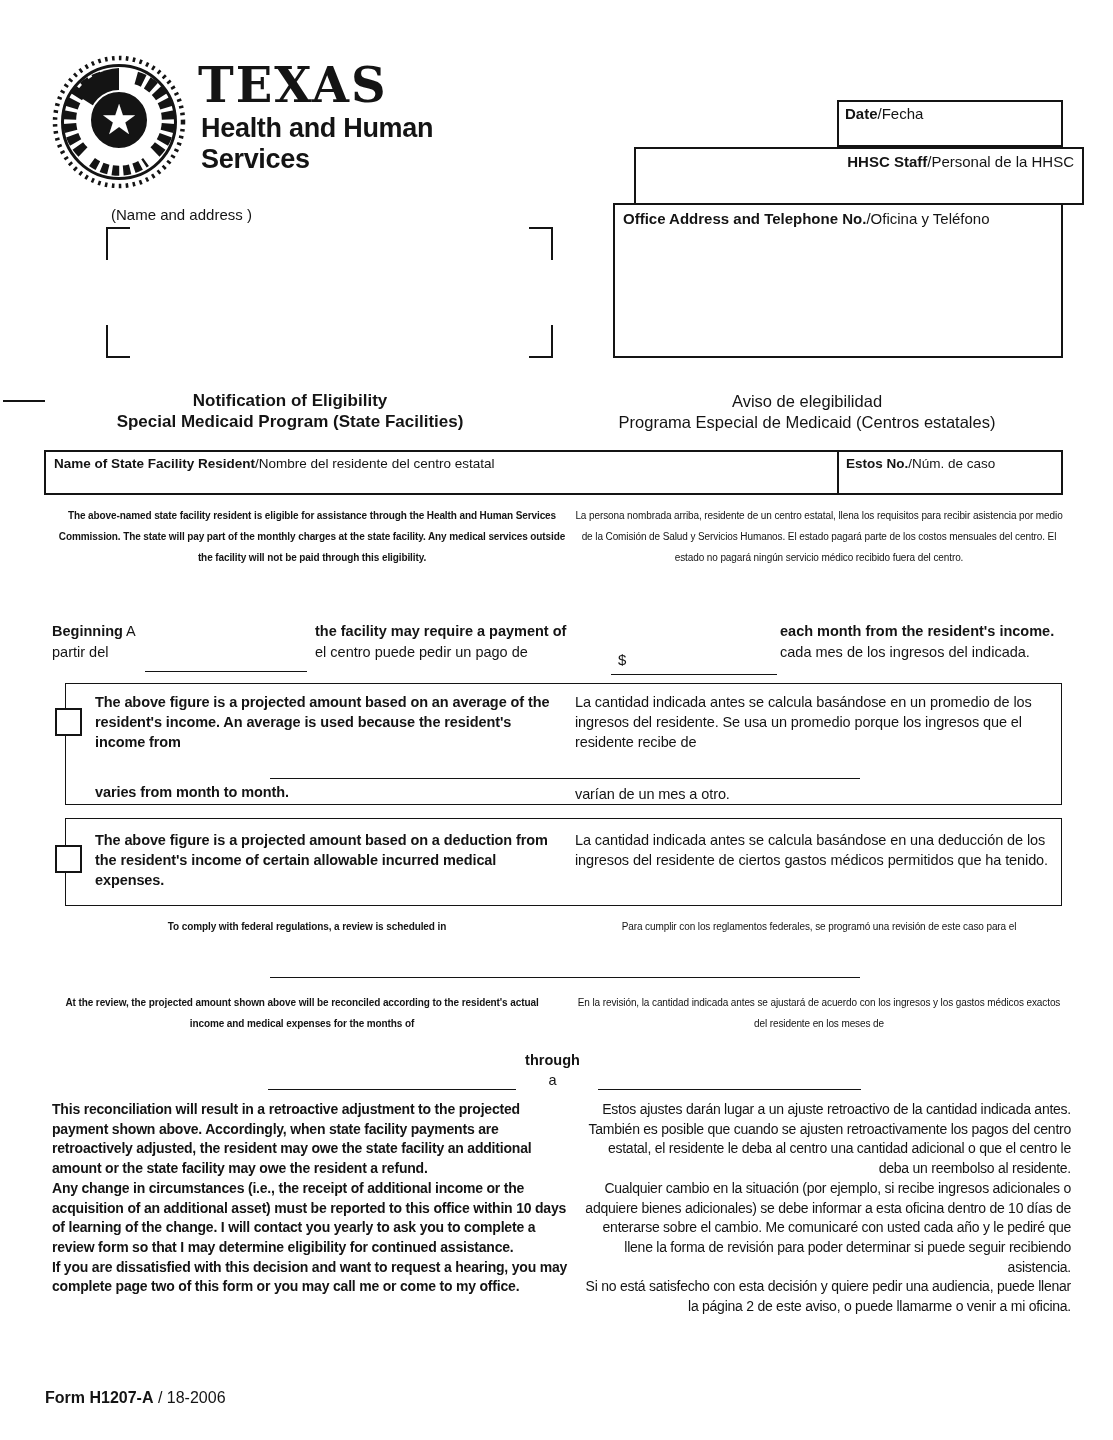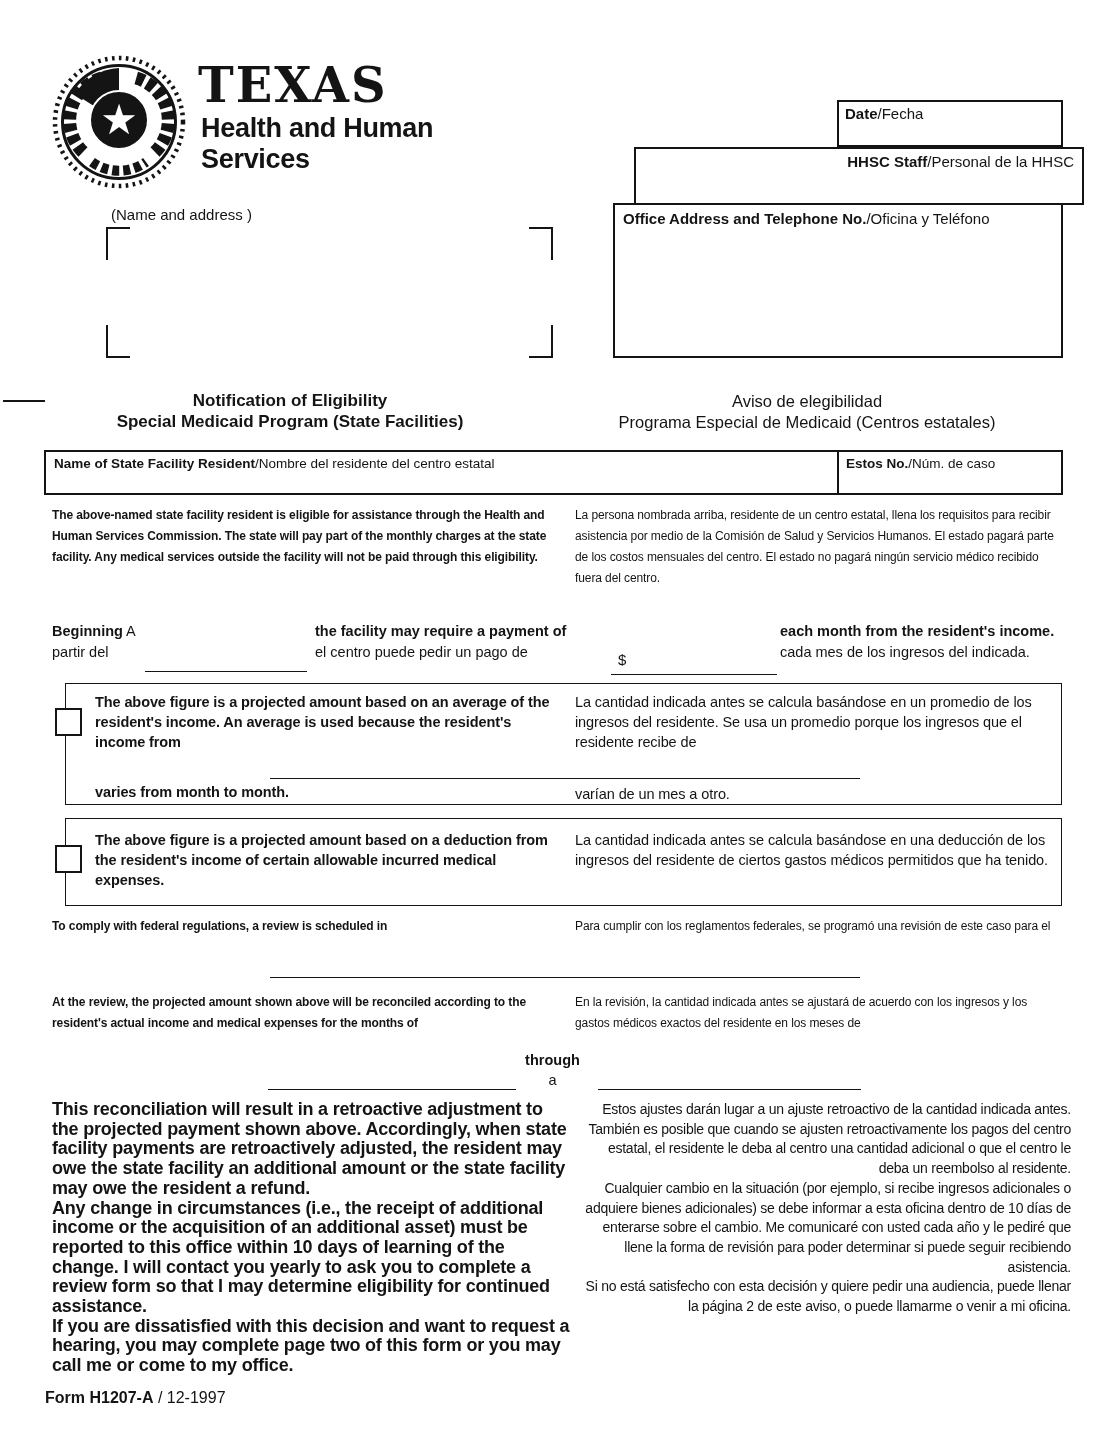--- a/index.html
+++ b/index.html
@@ -14,23 +14,23 @@
   .pre { white-space:pre-line; }
   .box { position:absolute; border:2px solid #141414; background:#fff; }
   .box-thin { position:absolute; border:1.6px solid #141414; background:#fff; }
   .uline { position:absolute; border-top:1.6px solid #141414; height:0; }
   .bk { position:absolute; width:24px; height:33px; }
   .bk-tl { border-left:2px solid #141414; border-top:2px solid #141414; }
   .bk-tr { border-right:2px solid #141414; border-top:2px solid #141414; }
   .bk-bl { border-left:2px solid #141414; border-bottom:2px solid #141414; }
   .bk-br { border-right:2px solid #141414; border-bottom:2px solid #141414; }
   .checkbox { position:absolute; width:27px; height:28px; border:2px solid #141414; background:#fff; z-index:3; }
-  .body-txt { font-size:12px; line-height:21px; letter-spacing:-0.1px; }
+  .body-txt { font-size:10px; line-height:21px; letter-spacing:-0.1px;text-align:center; }
   .box-txt { font-size:14.5px; line-height:20px; letter-spacing:-0.1px; }
-  .close-txt-en { font-size:18px; line-height:19.7px; letter-spacing:-0.2px; }
+  .close-txt-en { font-size:14px; line-height:19.7px; letter-spacing:-0.2px; }
   .close-txt-es { font-size:14px; line-height:19.7px; letter-spacing:-0.25px; }
   .brand-texas { font-family:"DejaVu Serif", serif; font-size:48px; font-weight:600; letter-spacing:2px; }
   .brand-sub { font-size:27px; font-weight:bold; line-height:31px; letter-spacing:-0.3px; }
   .hdr-lbl { font-size:15px; line-height:18px; }
   .cell-lbl { font-size:13.5px; line-height:16px; }
   .title-en { font-size:17px; line-height:21px; font-weight:bold; }
   .title-es { font-size:16.5px; line-height:21px; }
   .vdiv { position:absolute; border-left:2px solid #141414; top:0; bottom:0; }
 </style>
 </head>
@@ -141,16 +141,16 @@
   <div class="uline" style="left:598px; top:1089px; width:263px;"></div>
 
   <div class="abs close-txt-en b pre" style="left:52px; top:1100px; width:520px;">This reconciliation will result in a retroactive adjustment to the projected payment shown above. Accordingly, when state facility payments are retroactively adjusted, the resident may owe the state facility an additional amount or the state facility may owe the resident a refund.
 Any change in circumstances (i.e., the receipt of additional income or the acquisition of an additional asset) must be reported to this office within 10 days of learning of the change. I will contact you yearly to ask you to complete a review form so that I may determine eligibility for continued assistance.
 If you are dissatisfied with this decision and want to request a hearing, you may complete page two of this form or you may call me or come to my office.</div>
   <div class="abs close-txt-es pre" style="left:575px; top:1100px; width:496px;text-align:right;">Estos ajustes darán lugar a un ajuste retroactivo de la cantidad indicada antes. También es posible que cuando se ajusten retroactivamente los pagos del centro estatal, el residente le deba al centro una cantidad adicional o que el centro le deba un reembolso al residente.
 Cualquier cambio en la situación (por ejemplo, si recibe ingresos adicionales o adquiere bienes adicionales) se debe informar a esta oficina dentro de 10 días de enterarse sobre el cambio. Me comunicaré con usted cada año y le pediré que llene la forma de revisión para poder determinar si puede seguir recibiendo asistencia.
 Si no está satisfecho con esta decisión y quiere pedir una audiencia, puede llenar la página 2 de este aviso, o puede llamarme o venir a mi oficina.</div>
 
   <div class="abs" style="left:45px; top:1389px; font-size:16px;">
-    <span class="b">Form H1207-A</span><span> / 12-1997</span>
+    <span class="b">Form H1207-A</span><span> / 18-2006</span>
   </div>
 
 </div>
 
 </body></html>

